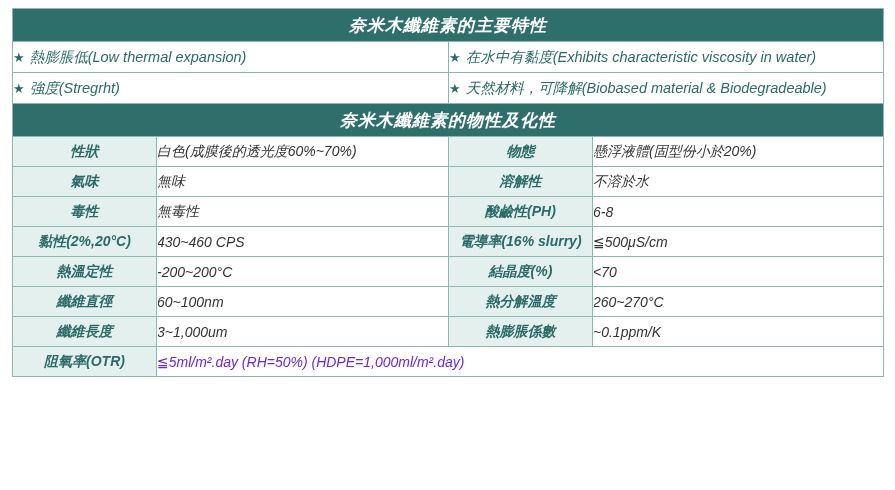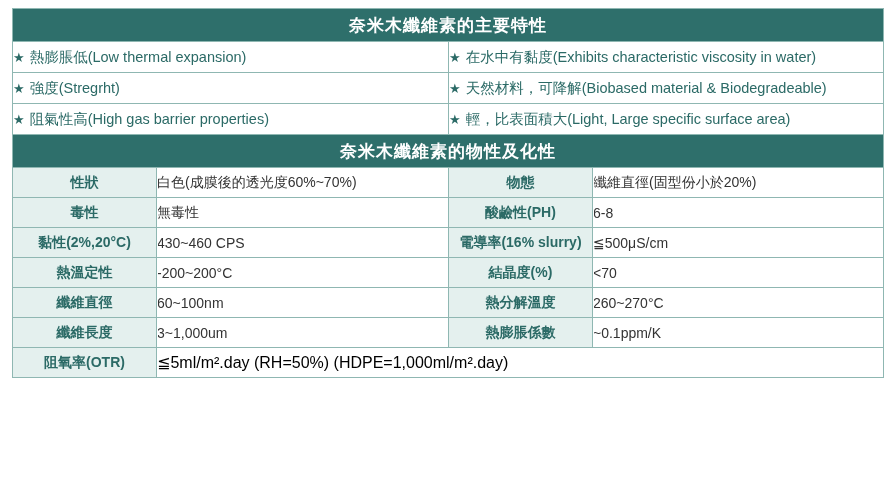--- a/index.html
+++ b/index.html
@@ -11,20 +11,21 @@
     font-family: "Liberation Sans", "DejaVu Sans", sans-serif;
     width: 895px;
     height: 490px;
     overflow: hidden;
   }
   .sheet {
     width: 895px;
     height: 428px;
     box-sizing: border-box;
     padding: 8px 12px 10px 12px;
+    font-style: italic;
   }
   table.spec {
     border-collapse: collapse;
     width: 871px;
     table-layout: fixed;
   }
   table.spec td {
     border: 1px solid #8fb7b2;
     padding: 0;
     vertical-align: middle;
@@ -65,22 +66,22 @@
   .value-cell {
     color: #333333;
     font-size: 14px;
     height: 29px;
     padding: 0 4px 0 10px;
     white-space: nowrap;
     overflow: hidden;
     border-radius: 11px;
   }
   .value-wide {
-    color: #000000;
-    font-size: 16px;
+    color: #6d28d9;
+    font-size: 14px;
     height: 29px;
     padding: 0 4px 0 10px;
     white-space: nowrap;
   }
   .c-label { width: 144px; }
   .c-value { width: 292px; }
   .c-label2 { width: 144px; }
   .c-value2 { width: 291px; }
 </style>
 </head>
@@ -108,38 +109,36 @@
         </td>
       </tr>
       <tr>
         <td colspan="2" class="feat-cell">
           <span class="star">★</span><span>強度(Stregrht)</span>
         </td>
         <td colspan="2" class="feat-cell">
           <span class="star">★</span><span>天然材料，可降解(Biobased material &amp; Biodegradeable)</span>
         </td>
       </tr>
-      <tr>
-        <td colspan="2" class="feat-cell">
-          <span class="star">★</span><span>阻氣性高(High gas barrier properties)</span>
-        </td>
-        <td colspan="2" class="feat-cell">
-          <span class="star">★</span><span>輕，比表面積大(Light, Large specific surface area)</span>
-        </td>
-      </tr>
 
       <tr class="title-row">
         <td colspan="4">奈米木纖維素的物性及化性</td>
       </tr>
 
       <tr>
         <td class="label-cell">性狀</td>
         <td class="value-cell">白色(成膜後的透光度60%~70%)</td>
         <td class="label-cell">物態</td>
-        <td class="value-cell">纖維直徑(固型份小於20%)</td>
+        <td class="value-cell">懸浮液體(固型份小於20%)</td>
+      </tr>
+      <tr>
+        <td class="label-cell">氣味</td>
+        <td class="value-cell">無味</td>
+        <td class="label-cell">溶解性</td>
+        <td class="value-cell">不溶於水</td>
       </tr>
       <tr>
         <td class="label-cell">毒性</td>
         <td class="value-cell">無毒性</td>
         <td class="label-cell">酸鹼性(PH)</td>
         <td class="value-cell">6-8</td>
       </tr>
       <tr>
         <td class="label-cell">黏性(2%,20°C)</td>
         <td class="value-cell">430~460 CPS</td>

